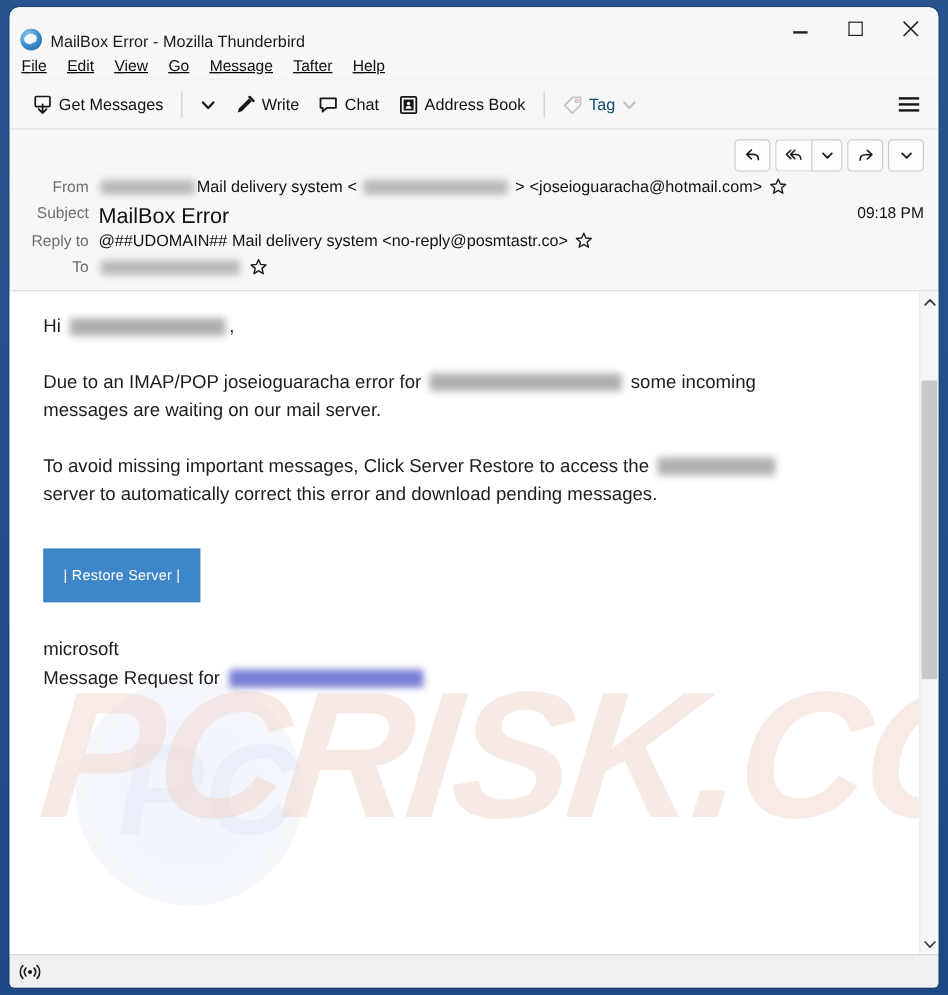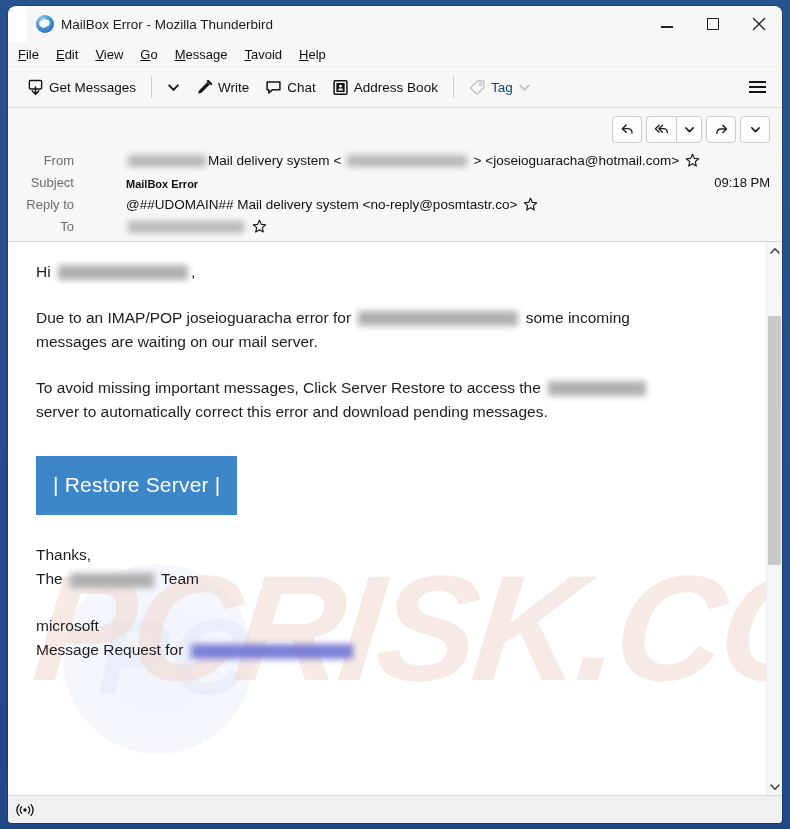--- a/index.html
+++ b/index.html
@@ -24,24 +24,23 @@
     overflow: hidden;
     display: flex;
     flex-direction: column;
     box-shadow: 0 0 0 1px rgba(0,0,0,.18);
   }
   
   .titlebar {
     height: 36px;
     background: #f7f7f7;
     display: flex;
-    align-items: center;
-    flex: 0 0 auto;
-    position: relative;
-    margin-left: 19px;
+    align-items: flex-end;
+    flex: 0 0 auto;
+    position: relative;
   }
   .tb-icon {
     width: 18px; height: 18px;
     margin-left: 9px; margin-right: 7px;
     border-radius: 50%;
     background: radial-gradient(circle at 38% 32%, #9fd3f2 0%, #3f8fd0 48%, #1c5c96 100%);
     position: relative;
     flex: 0 0 auto;
   }
   .tb-icon::after {
@@ -79,20 +78,21 @@
   
   .menubar {
     height: 25px;
     background: #f7f7f7;
     display: flex;
     align-items: center;
     padding-left: 10px;
     gap: 17px;
     flex: 0 0 auto;
     border-bottom: 1px solid #f0f0f0;
+    text-decoration: underline;
   }
   .menuitem {
     font-size: 13px;
     color: #101010;
     cursor: default;
     white-space: nowrap;
   }
   .menuitem u { text-decoration: underline; }
   
   .toolbar {
@@ -143,37 +143,36 @@
     background: #fdfdfd;
     border: 1px solid #cdcdcd;
     border-radius: 4px;
     display: flex; align-items: center; justify-content: center;
     cursor: default;
   }
   .rgroup { display: flex; }
   .rgroup .rbtn:first-child { border-radius: 4px 0 0 4px; border-right: none; }
   .rgroup .rbtn:last-child { border-radius: 0 4px 4px 0; min-width: 26px; }
   .hrow {
-    display: flex; align-items: flex-end;
+    display: flex; align-items: flex-start;
     padding: 1px 12px 1px 0;
     min-height: 22px;
     font-size: 13.5px;
-    gap: 44px;
   }
   .hlabel {
     width: 74px; flex: 0 0 74px;
     text-align: right; padding-right: 8px;
     color: #6d6d6d; font-size: 13px;
   }
   .hval {
     display: flex; align-items: center; gap: 0px;
     color: #111; flex: 1 1 auto; min-width: 0;
     white-space: nowrap;
   }
-  .hval.subject { font-weight: bold; font-size: 11px; }
+  .hval.subject { font-weight: normal; font-size: 18px; }
   .htime { color: #111; font-size: 13px; margin-left: auto; padding-left: 10px; }
   .star {
     display: inline-block; margin-left: 6px; flex: 0 0 auto;
     cursor: default; line-height: 0;
   }
   
   .redact {
     display: inline-block;
     background: #b8b8b8;
     color: transparent;
@@ -241,21 +240,21 @@
     font-family: "Liberation Sans", sans-serif;
     font-size: 15.5px;
     color: #1d1d1d;
     line-height: 1.55;
   }
   .msg p { margin: 0 0 22px 0; max-width: 640px; }
   .restorebtn {
     display: inline-block;
     background: #3d87c9;
     color: #ffffff;
-    font-size: 21px;
+    font-size: 12px;
     padding: 13px 17px;
     margin: 10px 0 28px 0;
     cursor: default;
     letter-spacing: .2px;
   }
   .signature { margin-bottom: 22px; }
   .signature div { line-height: 1.6; }
   
   .scrollbar {
     width: 16px;
@@ -315,21 +314,21 @@
         </div>
       </div>
     </div>
 
     <div class="menubar">
       <div class="menuitem"><u>F</u><span>ile</span></div>
       <div class="menuitem"><u>E</u><span>dit</span></div>
       <div class="menuitem"><u>V</u><span>iew</span></div>
       <div class="menuitem"><u>G</u><span>o</span></div>
       <div class="menuitem"><u>M</u><span>essage</span></div>
-      <div class="menuitem"><u>T</u><span>avoid</span></div>
+      <div class="menuitem"><u>T</u><span>after</span></div>
       <div class="menuitem"><u>H</u><span>elp</span></div>
     </div>
 
     <div class="toolbar">
       <div class="tbtn">
         <svg width="17" height="17" viewBox="0 0 18 18">
           <rect x="2.5" y="1.5" width="13" height="9" rx="1.2" fill="none" stroke="#161616" stroke-width="1.5"></rect>
           <path d="M9 8.5 L9 16 M5.6 12.6 L9 16.2 L12.4 12.6" fill="none" stroke="#161616" stroke-width="1.6" stroke-linecap="round" stroke-linejoin="round"></path>
         </svg>
         <span>Get Messages</span>
@@ -485,28 +484,20 @@
 
           <p>
             <span>To avoid missing important messages, Click Server Restore to access the</span>
             <span class="redact body" style="width:98px">[redacted-domain]</span>
             <span>server to automatically correct this error and download pending messages.</span>
           </p>
 
           <div class="restorebtn">| Restore Server |</div>
 
 
-          <div class="signature">
-            <div>Thanks,</div>
-            <div>
-              <span>The</span>
-              <span class="redact body" style="width:84px">[redacted-domain]</span>
-              <span>Team</span>
-            </div>
-          </div>
 
           <div>
             <div>microsoft</div>
             <div>
               <span>Message Request for</span>
               <span class="redact body blue" style="width:162px">[redacted-email]</span>
             </div>
           </div>
         </div>
       </div>

